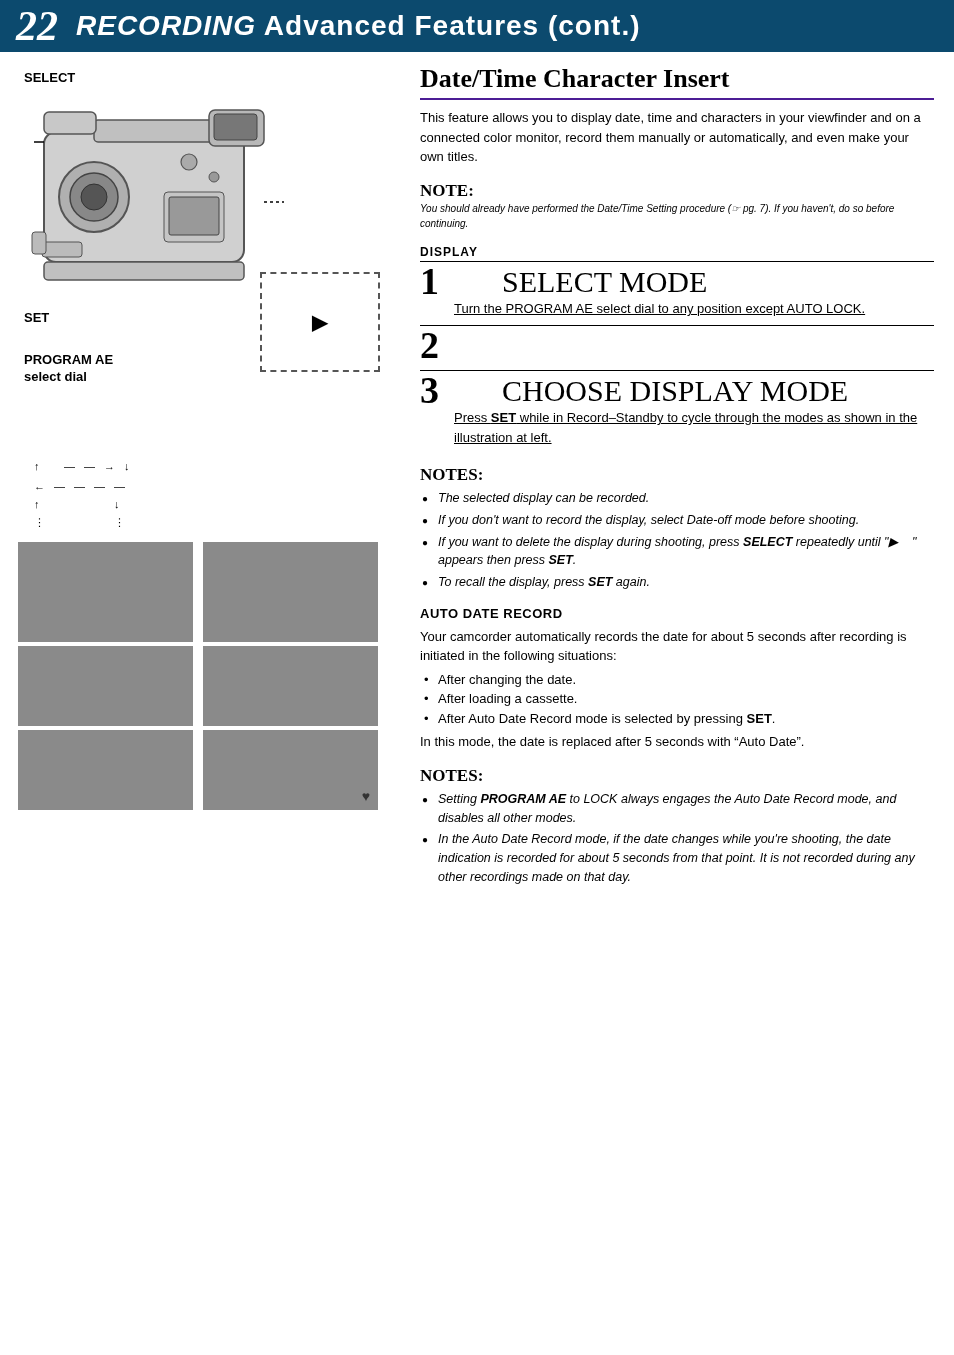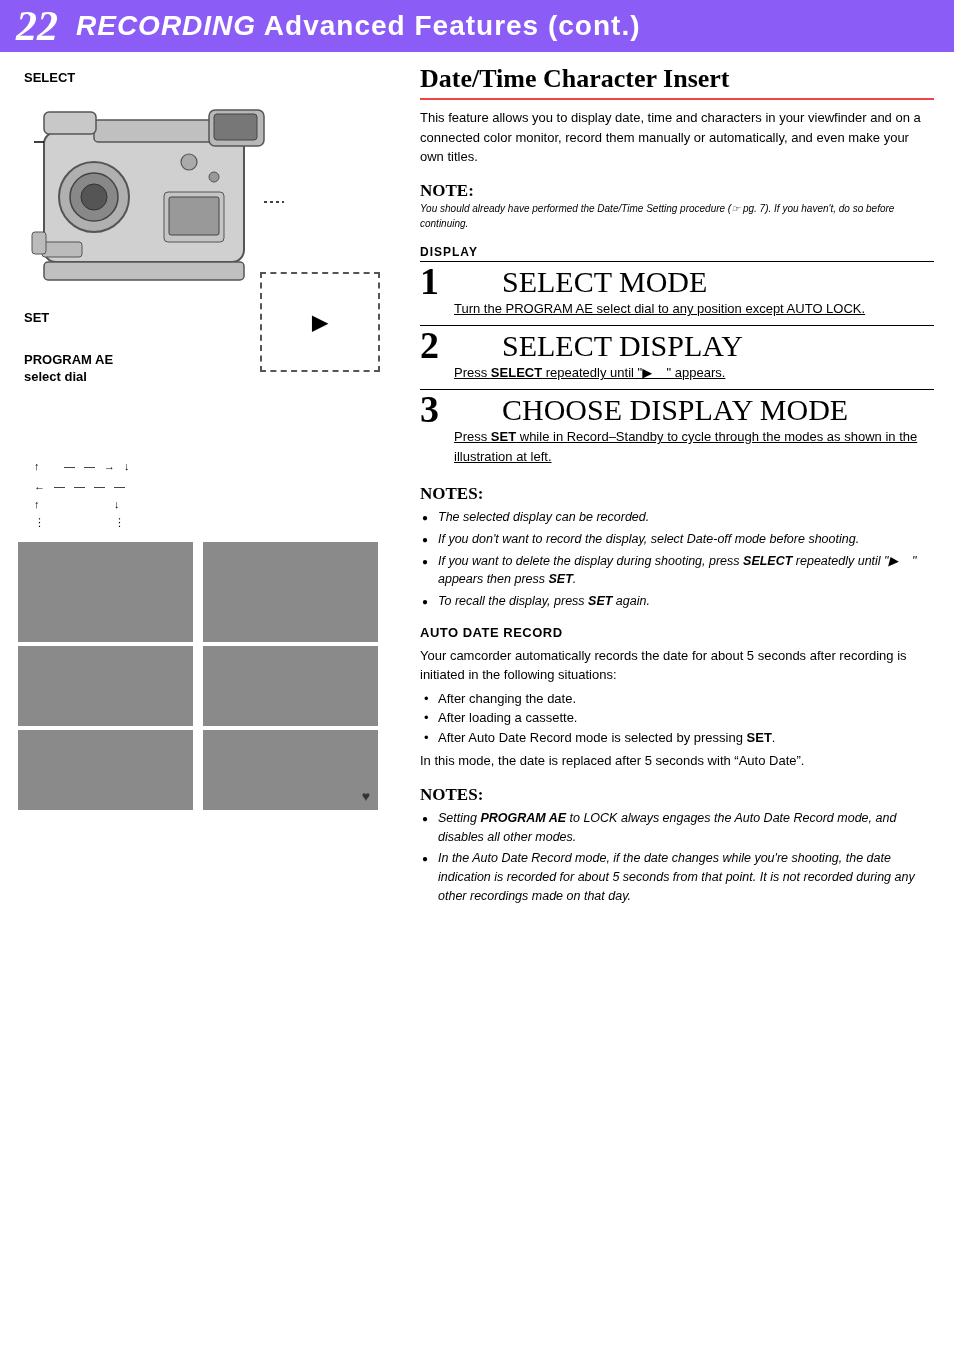--- a/index.html
+++ b/index.html
@@ -9,21 +9,21 @@
       background: #fff;
       font-family: Arial, Helvetica, sans-serif;
       font-size: 13px;
       color: #000;
       position: relative;
       overflow-x: hidden;
     }
 
     
     .header {
-      background: #8b5cf6;
+      background: #0c4a6e;
       color: #fff;
       display: flex;
       align-items: center;
       padding: 4px 16px;
       height: 52px;
     }
     .header-page-num {
       font-size: 42px;
       font-style: italic;
       font-weight: bold;
@@ -155,21 +155,21 @@
       bottom: 6px;
       right: 8px;
       font-size: 14px;
       color: #333;
     }
 
     
     .section-title {
       font-size: 26px;
       font-weight: bold;
-      border-bottom: 2px solid #ef4444;
+      border-bottom: 2px solid #4c1d95;
       padding-bottom: 4px;
       margin-bottom: 8px;
       font-family: Georgia, serif;
     }
 
     .intro-text {
       font-size: 13px;
       margin-bottom: 14px;
       line-height: 1.5;
     }
@@ -431,24 +431,20 @@
     <div class="step">
       <span class="step-number">1</span>
       <div class="step-content">
         <div class="step-title">SELECT MODE</div>
         <p class="step-desc">Turn the PROGRAM AE select dial to any position except AUTO LOCK.</p>
       </div>
     </div>
 
     <div class="step">
       <span class="step-number">2</span>
-      <div class="step-content">
-        <div class="step-title">SELECT DISPLAY</div>
-        <p class="step-desc">Press <b>SELECT</b> repeatedly until "▶&nbsp;&nbsp;&nbsp;&nbsp;" appears.</p>
-      </div>
     </div>
 
     <div class="step">
       <span class="step-number">3</span>
       <div class="step-content">
         <div class="step-title">CHOOSE DISPLAY MODE</div>
         <p class="step-desc">Press <b>SET</b> while in Record–Standby to cycle through the modes as shown in the illustration at left.</p>
       </div>
     </div>
 

